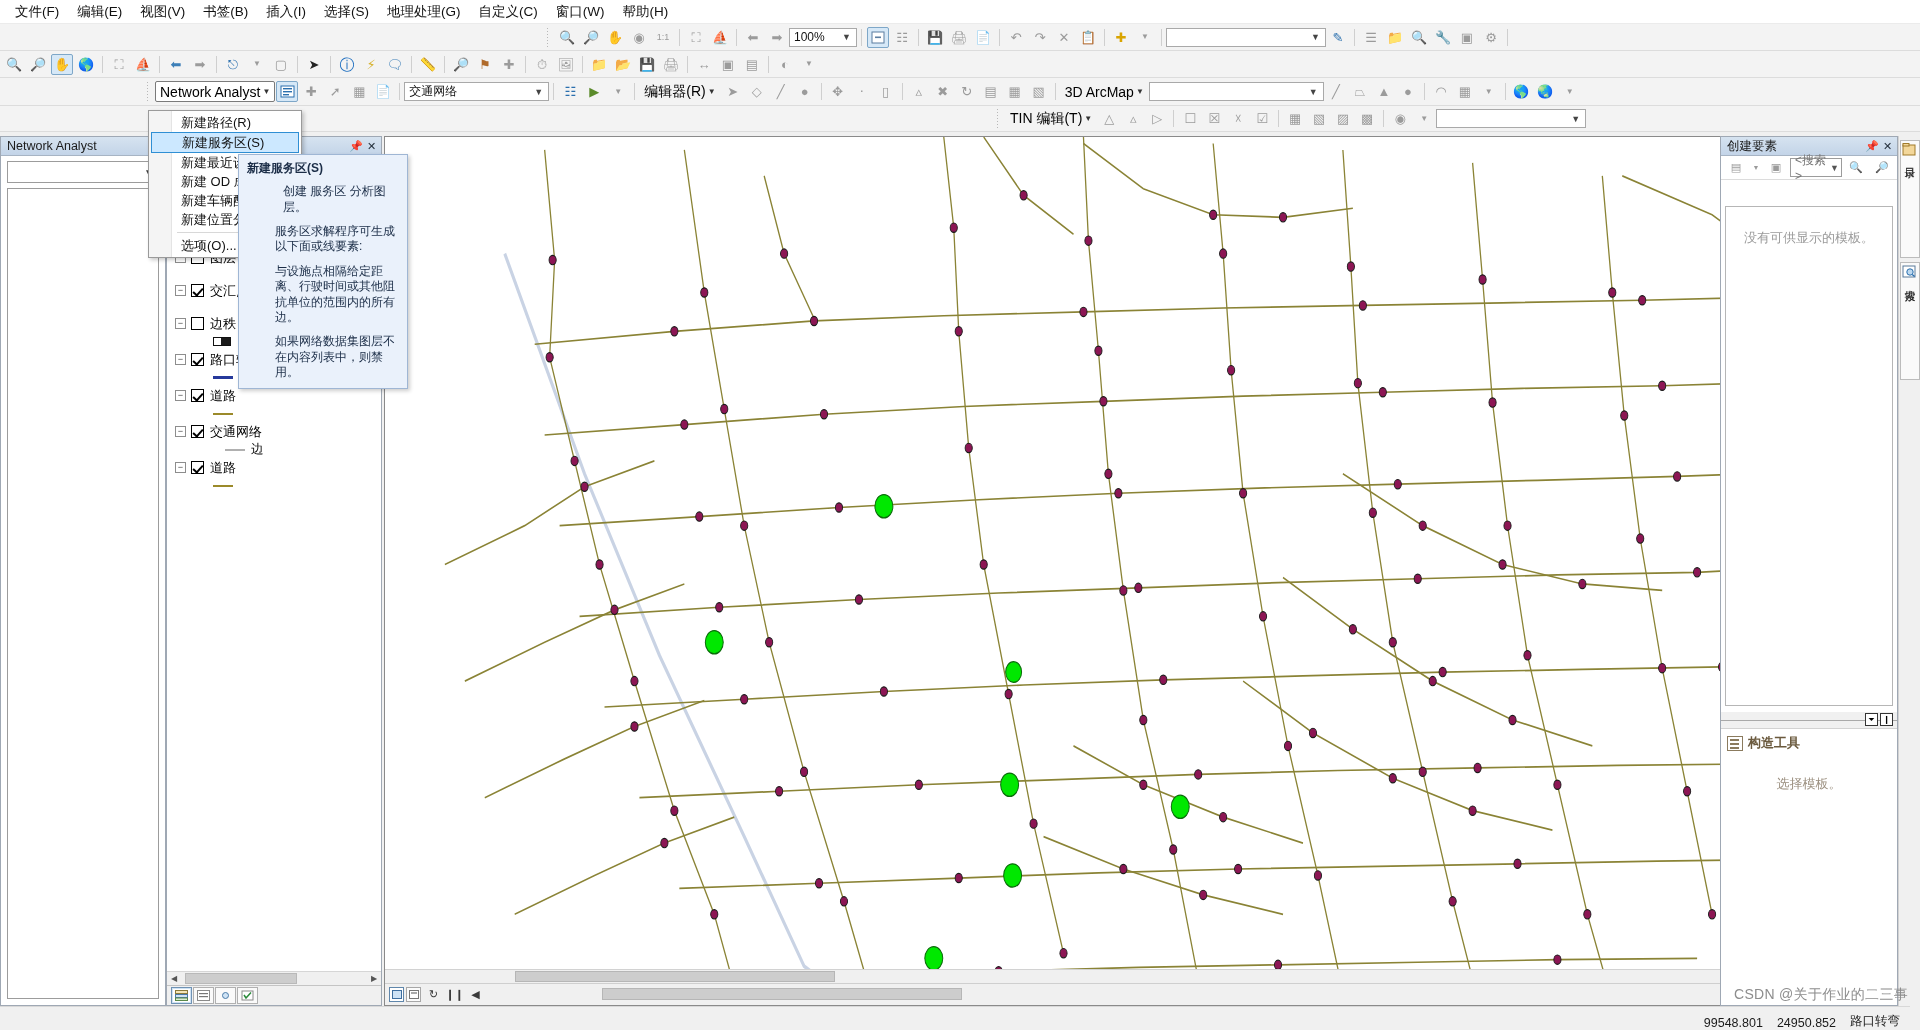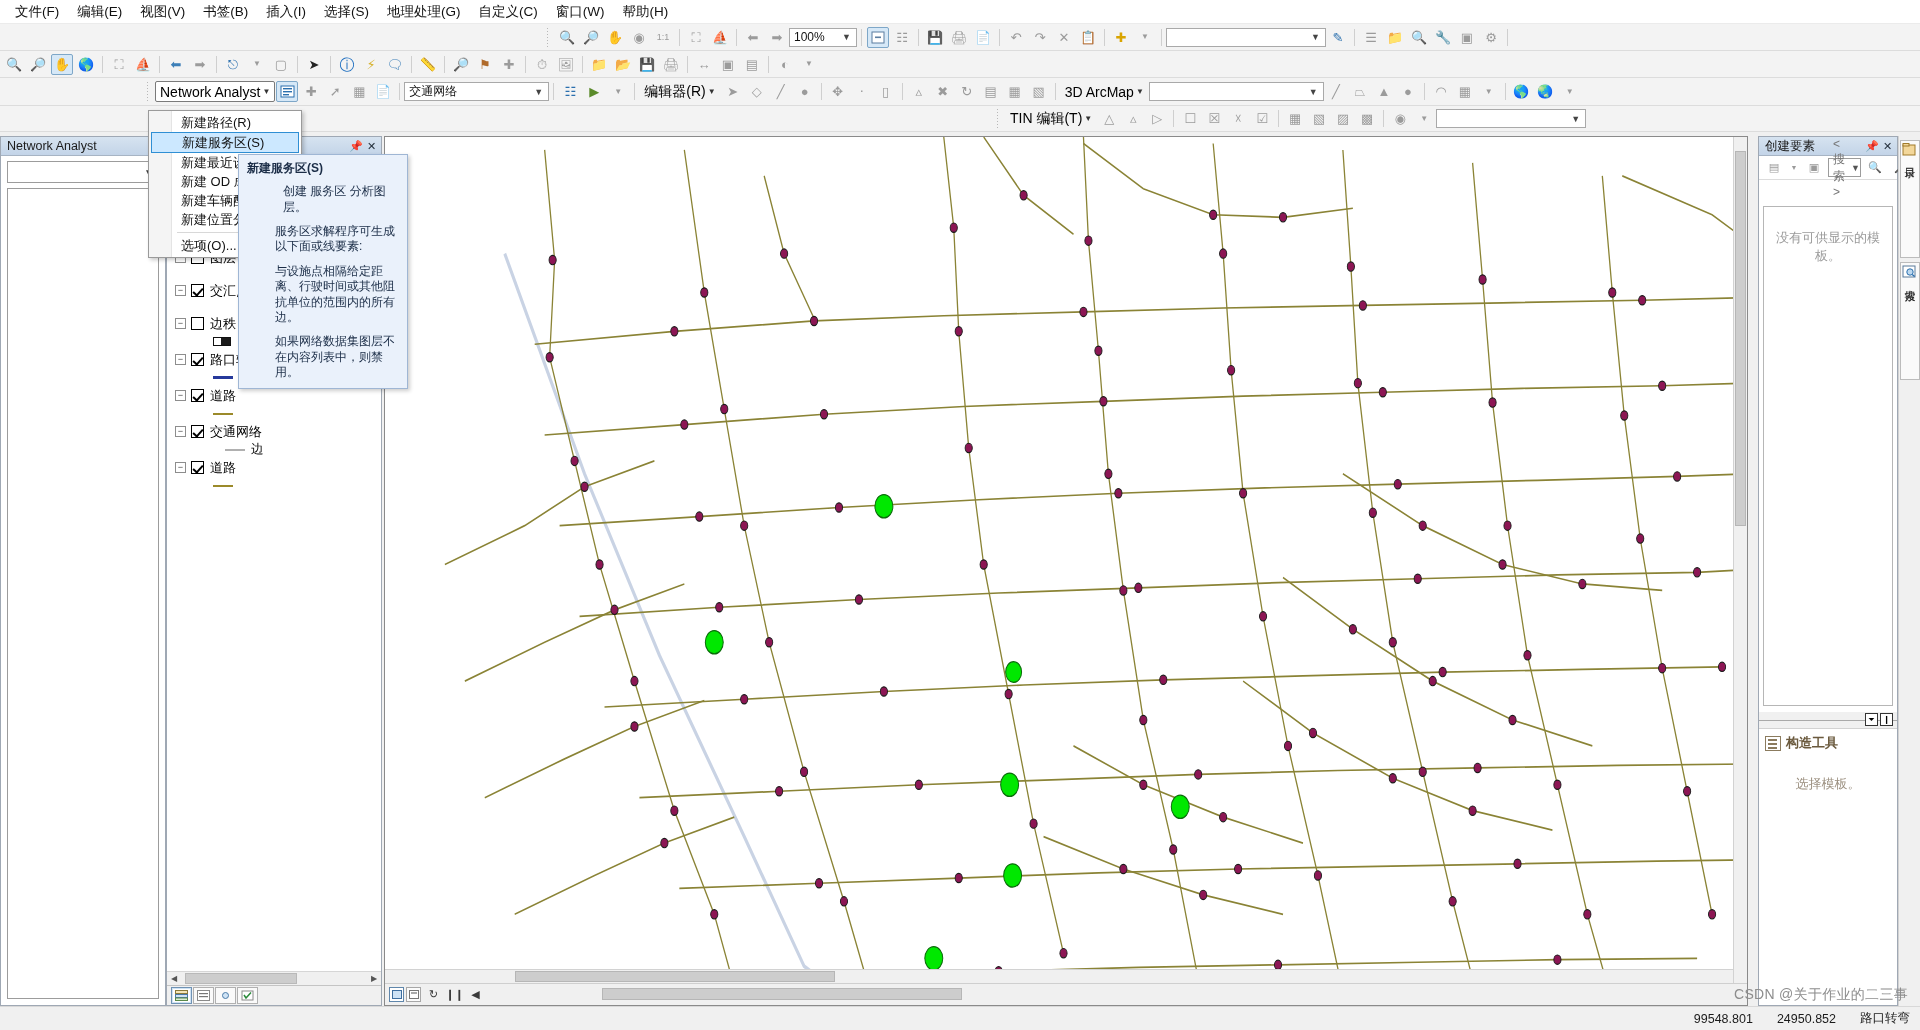--- a/index.html
+++ b/index.html
@@ -160,23 +160,23 @@
   }
   .mb-btn{ width:15px;height:15px;border:1px solid #a7a7a7;background:#fbfbfb;margin-right:2px;
            display:flex;align-items:center;justify-content:center;font-size:9px;color:#335;}
   .mb-btn.sel{ background:#fff; border-color:#5f86ab;}
   .mb-ico{ width:17px;height:16px;margin:0 2px;display:flex;align-items:center;justify-content:center;
            font-size:11px;color:#3a3a3a;}
   .mb-scroll{ flex:1; height:14px; margin:0 6px; background:#f0f0f0; position:relative;}
 
   
   .statusbar{
-    position:absolute; left:0; right:0; bottom:0; height:24px; background:#f0f0f0;
-    border-top:1px solid #d8d8d8; display:flex; align-items:center; justify-content:flex-end;
-    font-size:12.5px; color:#1b1b1b; padding-right:10px; gap:24px;
+    position:absolute; left:0; right:10px; bottom:0; height:24px; background:#f0f0f0;
+    border-top:1px solid #d8d8d8; display:flex; align-items:flex-end; justify-content:flex-end;
+    font-size:12.5px; color:#1b1b1b; padding-right:10px; gap:14px;
   }
 
   
   .cf-toolbar{ display:flex; align-items:center; height:24px; padding:2px 3px; gap:2px;
                border-bottom:1px solid #dcdcdc;}
   .cf-search{
     flex:1; height:19px; border:1px solid #9c9c9c; background:#fff; display:flex;
     align-items:center; padding-left:4px; font-size:12px; color:#767676;
   }
   .cf-search .arrow{ margin-left:auto; width:15px;text-align:center;color:#555;font-size:9px;}
@@ -974,21 +974,21 @@
         </div>
         <div class="mb-ico">↻</div>
         <div class="mb-ico">❙❙</div>
         <div class="mb-ico">◀</div>
         <div class="mb-scroll">
           <div class="sb-thumb" style="left:110px;top:0;height:12px;width:360px;"></div>
         </div>
       </div>
     </div>
 
-    <div class="panel" style="right:22px;top:0;width:140px;bottom:24px;">
+    <div class="panel" style="right:22px;top:0;width:178px;bottom:24px;">
       <div class="panel-head" style="padding-right:2px;">
         <div class="t">创建要素</div>
         <div class="ph-btn">📌</div>
         <div class="ph-btn">✕</div>
       </div>
       <div class="panel-body">
         <div class="cf-toolbar">
           <div class="tbtn">
               <span class="gi dim" style="font-size:11px;">▤</span>
             </div>

